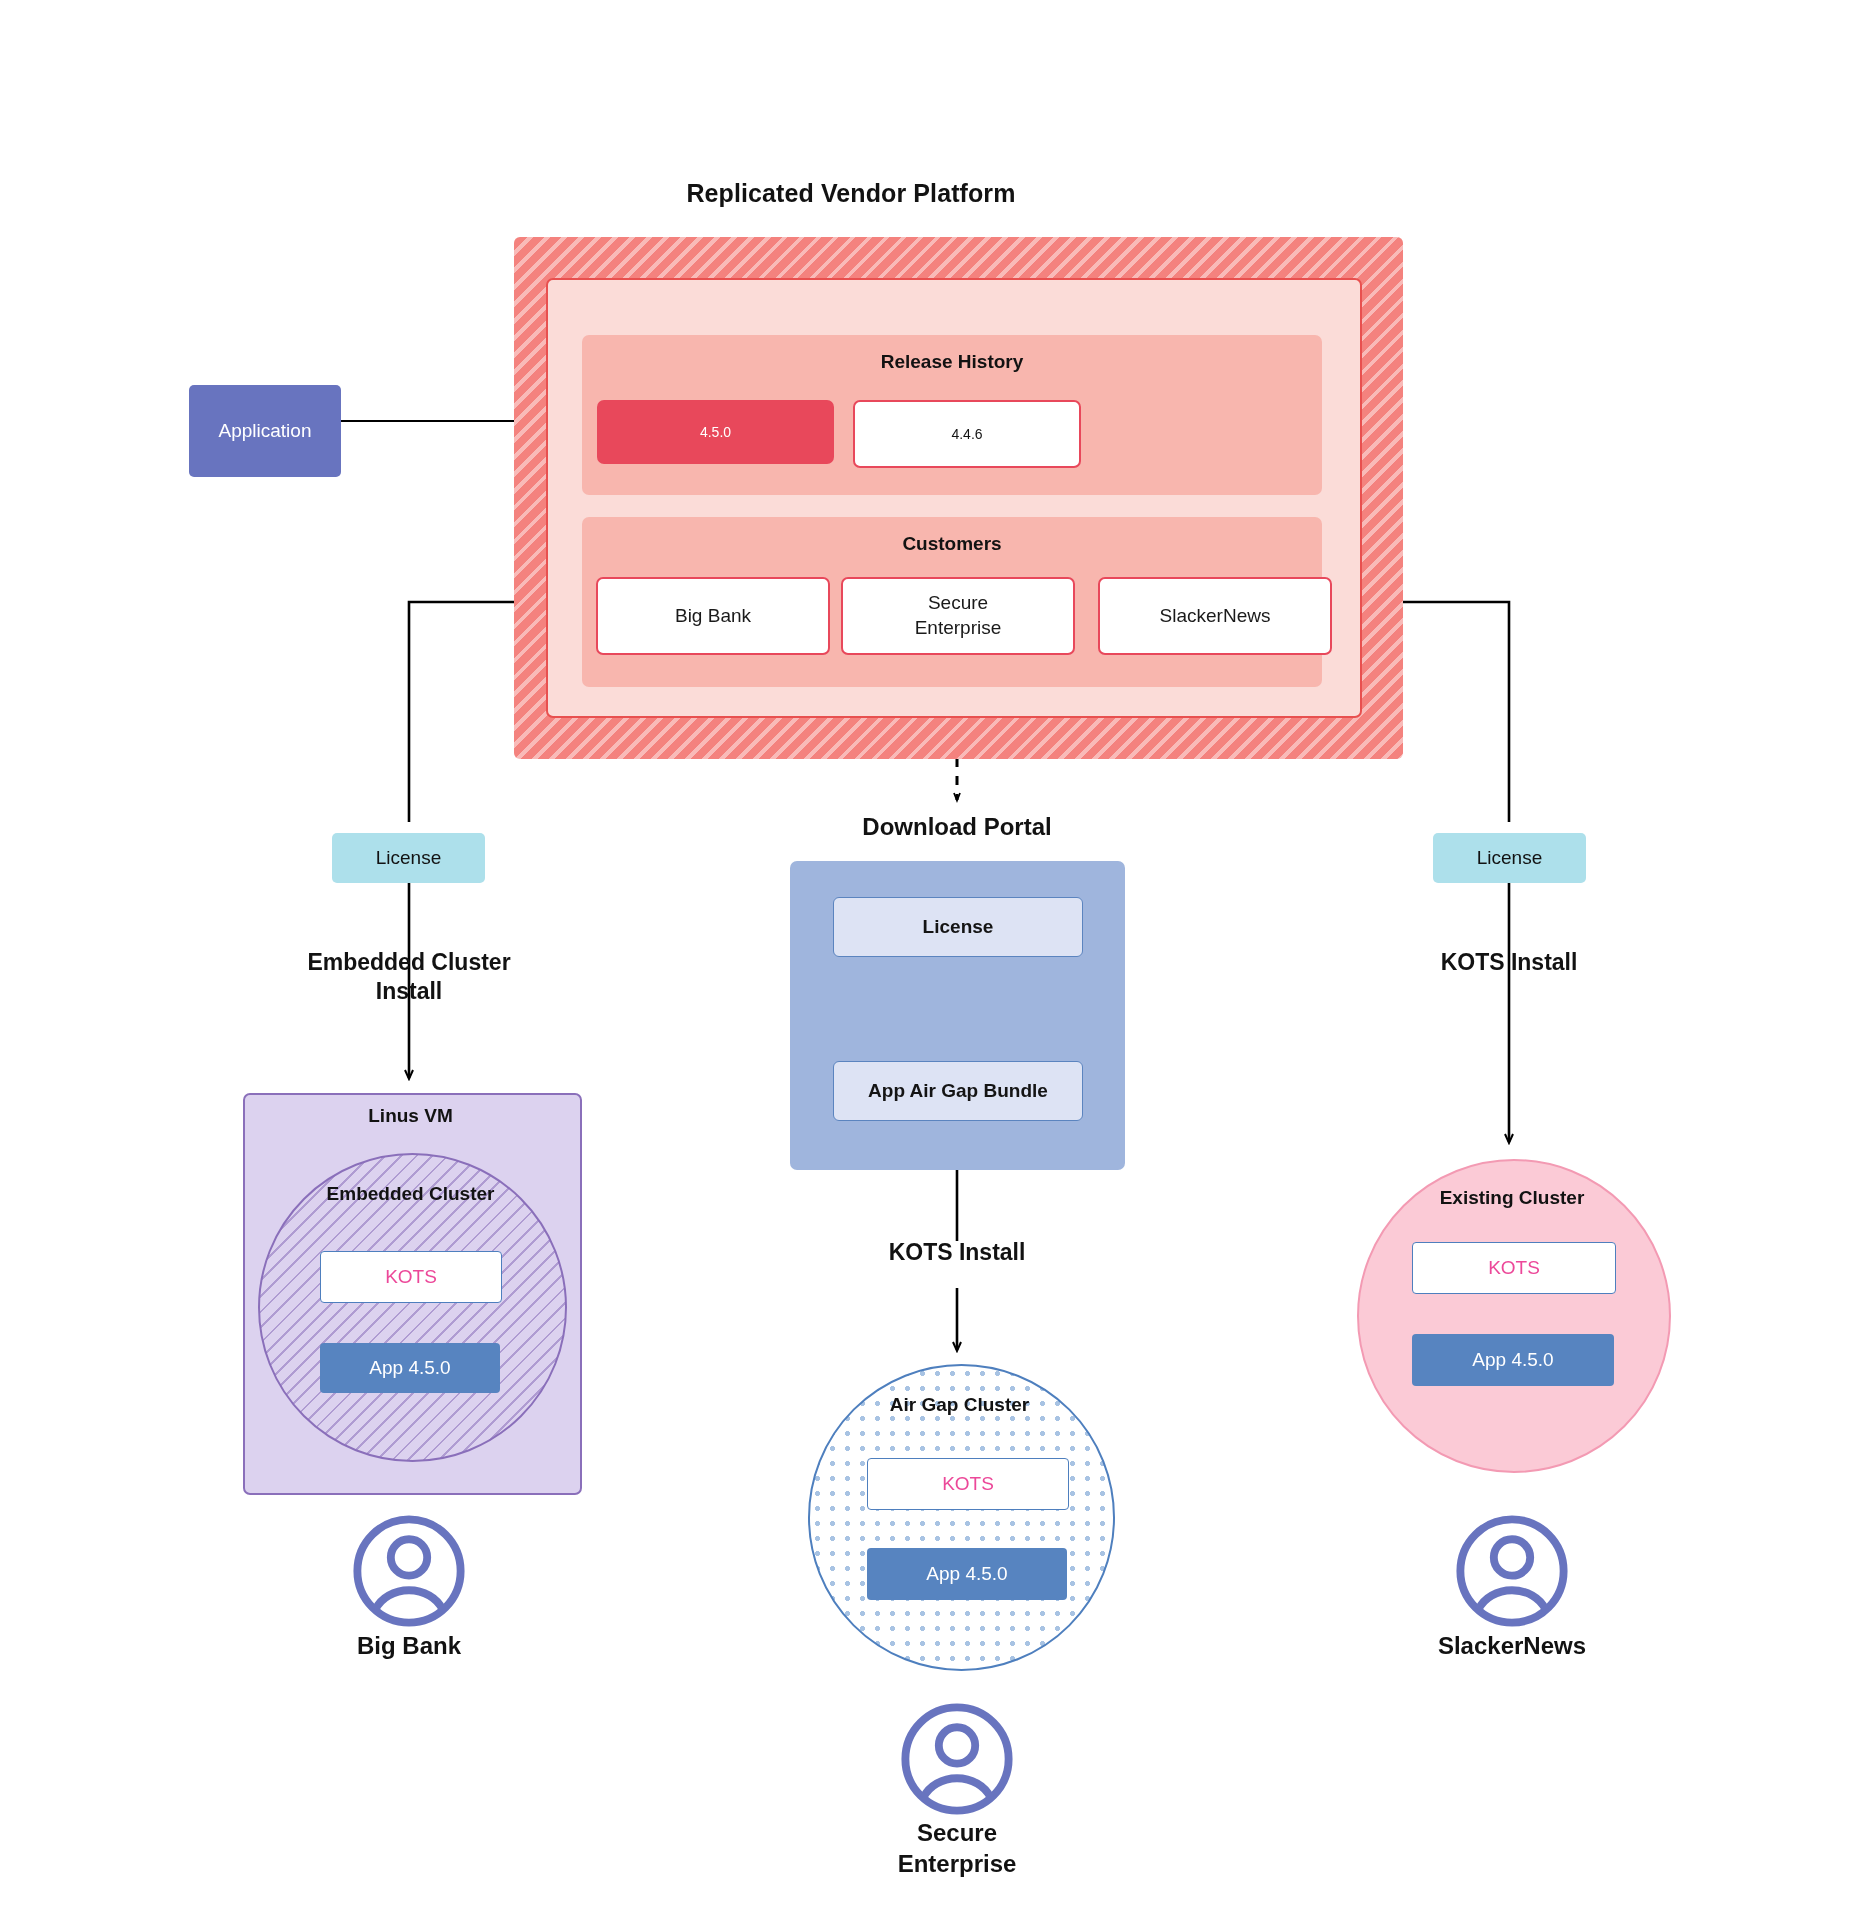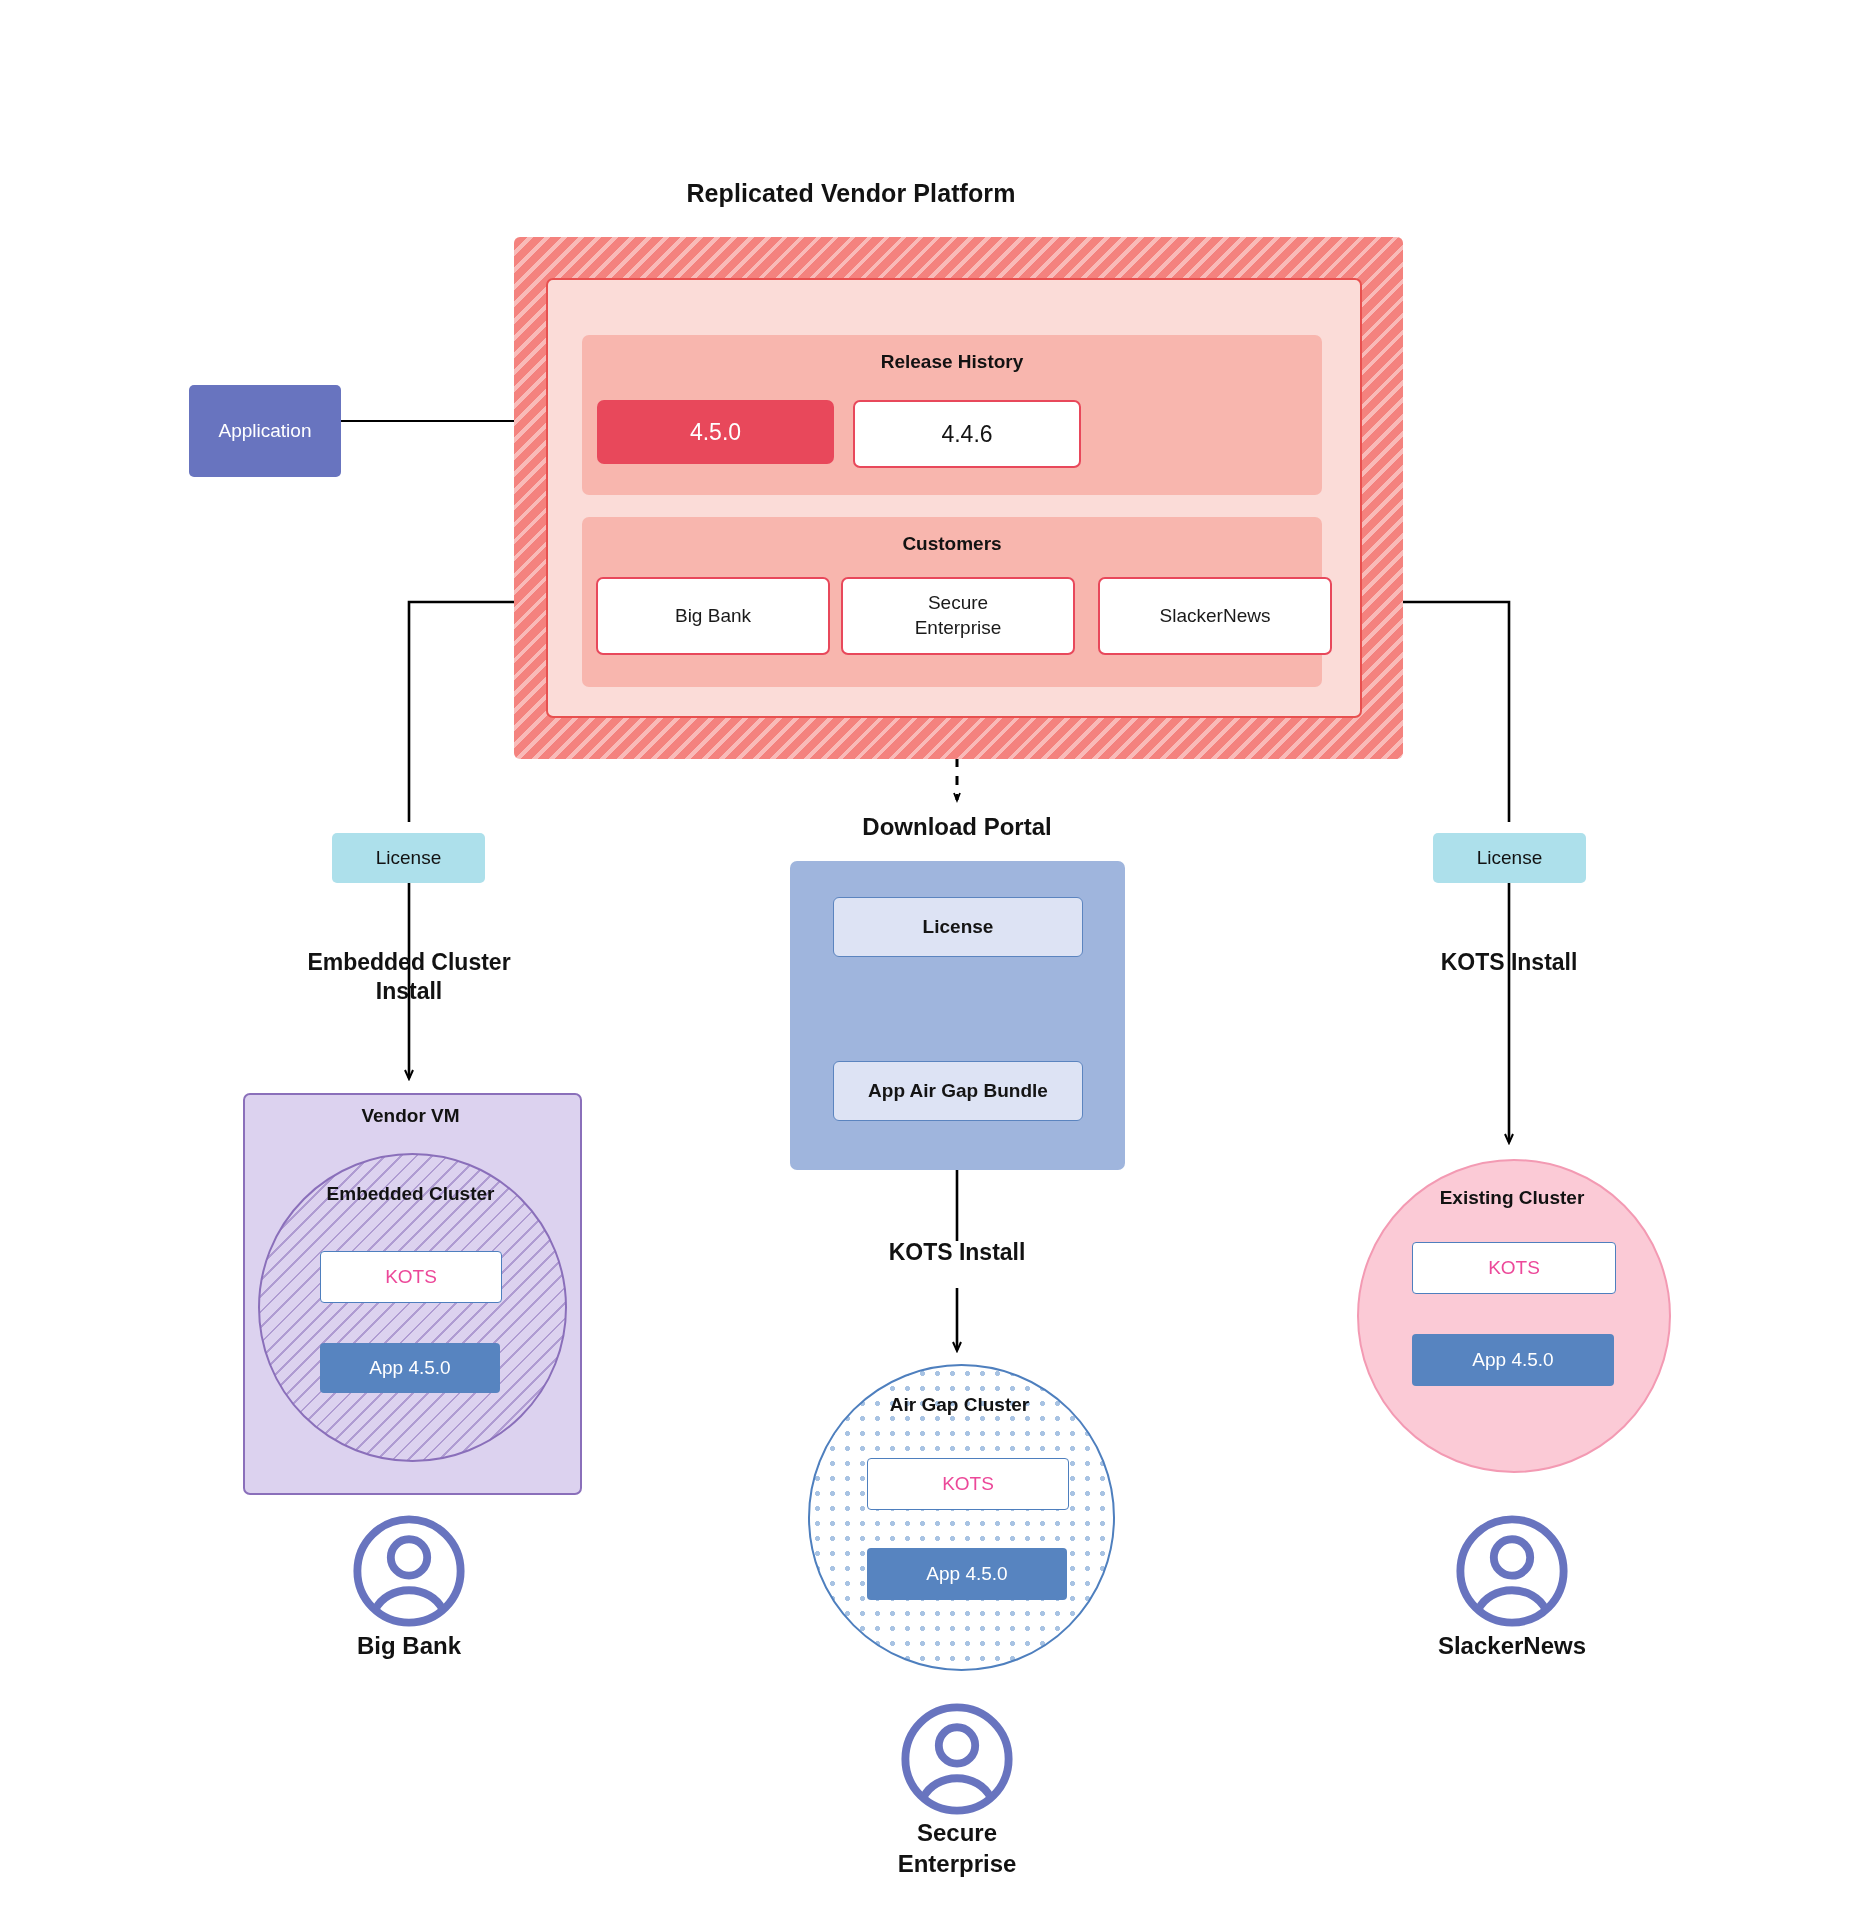--- a/index.html
+++ b/index.html
@@ -63,21 +63,21 @@
     border:2.5px solid #e8504f;
     border-radius:7px;
   }
   .panel-pink{
     background:#f8b6ae;
     border-radius:7px;
   }
   .rel-box{
     border-radius:7px;
     display:flex;align-items:center;justify-content:center;
-    font-size:23px;
+    font-size:14px;
   }
   .rel-box.current{
     background:#e8485b;
     color:#ffffff;
   }
   .rel-box.old{
     background:#ffffff;
     border:2.5px solid #e8485b;
     color:#141414;
   }
@@ -229,21 +229,21 @@
 Enterprise</div>
   <div class="abs cust-box" style="left:1098px;top:566px;width:230px;height:74px;">SlackerNews</div>
 
   <div class="abs app-box" style="left:189px;top:374px;width:152px;height:92px;">Application</div>
 
   <div class="abs license-chip" style="left:332px;top:822px;width:153px;height:50px;">License</div>
   <div class="lbl step-label" style="left:259px;top:948px;width:300px;">Embedded Cluster
 Install</div>
 
   <div class="abs vm-box" style="left:243px;top:1082px;width:335px;height:398px;"></div>
-  <div class="lbl inner-title" style="left:243px;top:1104px;width:335px;">Vendor VM</div>
+  <div class="lbl inner-title" style="left:243px;top:1104px;width:335px;">Linus VM</div>
   <div class="abs circle-hatch" style="left:258px;top:1142px;width:305px;height:305px;"></div>
   <div class="lbl inner-title" style="left:258px;top:1182px;width:305px;">Embedded Cluster</div>
   <div class="abs kots-box" style="left:320px;top:1240px;width:180px;height:50px;">KOTS</div>
   <div class="abs app-ver-box" style="left:320px;top:1332px;width:180px;height:50px;">App 4.5.0</div>
 
   <div class="user-ic" style="left:350px;top:1512px;">
     <svg width="118" height="118" viewBox="0 0 48 48" xmlns="http://www.w3.org/2000/svg">
       <circle cx="24" cy="24" r="21" fill="none" stroke="#6874bf" stroke-width="3.2"></circle>
       <circle cx="24" cy="18.5" r="7.4" fill="none" stroke="#6874bf" stroke-width="3.2"></circle>
       <path d="M10.4,39.6 A14.6,12.2 0 0 1 37.6,39.6" fill="none" stroke="#6874bf" stroke-width="3.2"></path>

